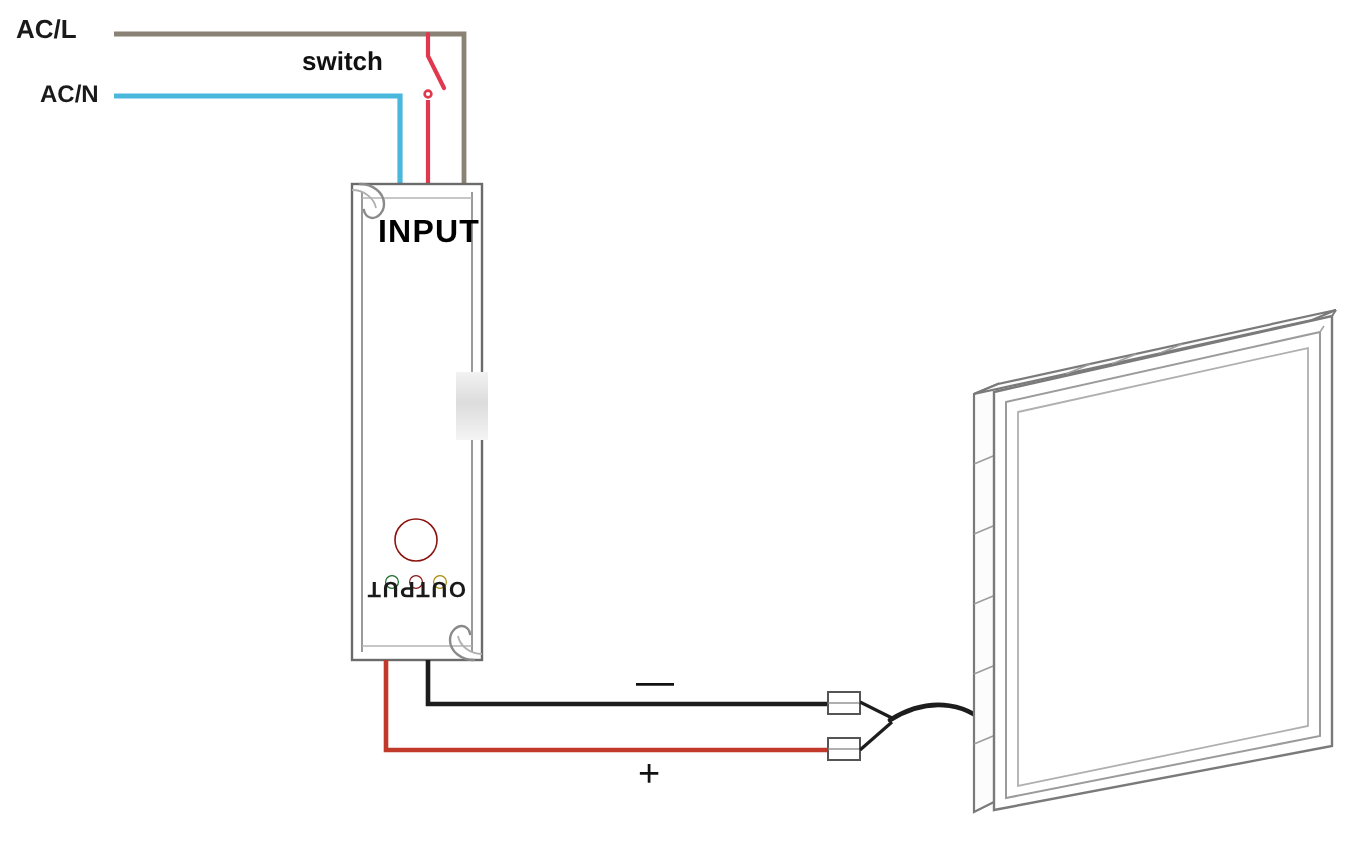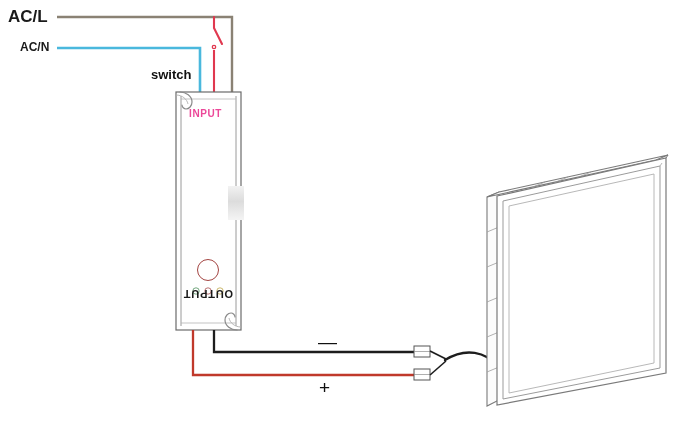--- a/index.html
+++ b/index.html
@@ -29,44 +29,43 @@
   .txt {
     position: absolute;
     white-space: pre;
     color: #1a1a1a;
     font-family: "Liberation Sans", sans-serif;
     line-height: 1;
   }
   #label-acl {
     left: 8px;
     top: 8px;
-    font-size: 17px;
+    font-size: 13px;
     font-weight: bold;
   }
   #label-acn {
     left: 20px;
     top: 41px;
     font-size: 12px;
     font-weight: bold;
   }
   #label-switch {
     left: 151px;
     top: 24px;
     font-size: 13px;
     font-weight: bold;
     color: #111;
-    margin-top: 44px;
   }
   #label-input {
     left: 189px;
     top: 109px;
-    font-size: 10px;
+    font-size: 16px;
     font-weight: bold;
     letter-spacing: 0.6px;
-    color: #ec4899;
+    color: #000000;
   }
   #label-output {
     left: 183px;
     top: 288px;
     font-size: 11px;
     font-weight: bold;
     letter-spacing: 0.8px;
     color: #1a1a1a;
     transform: rotate(180deg);
     transform-origin: center center;

